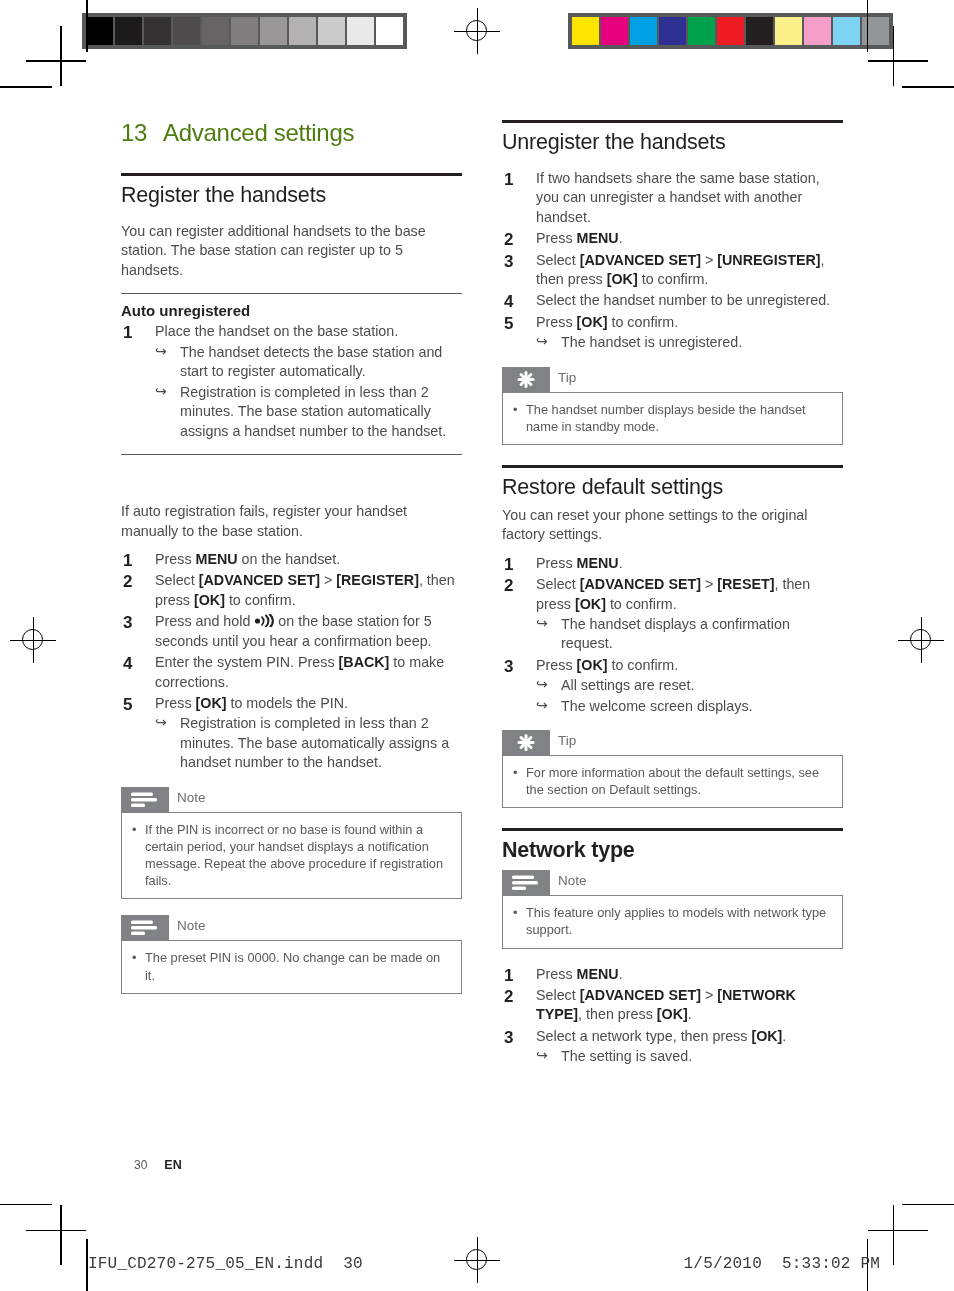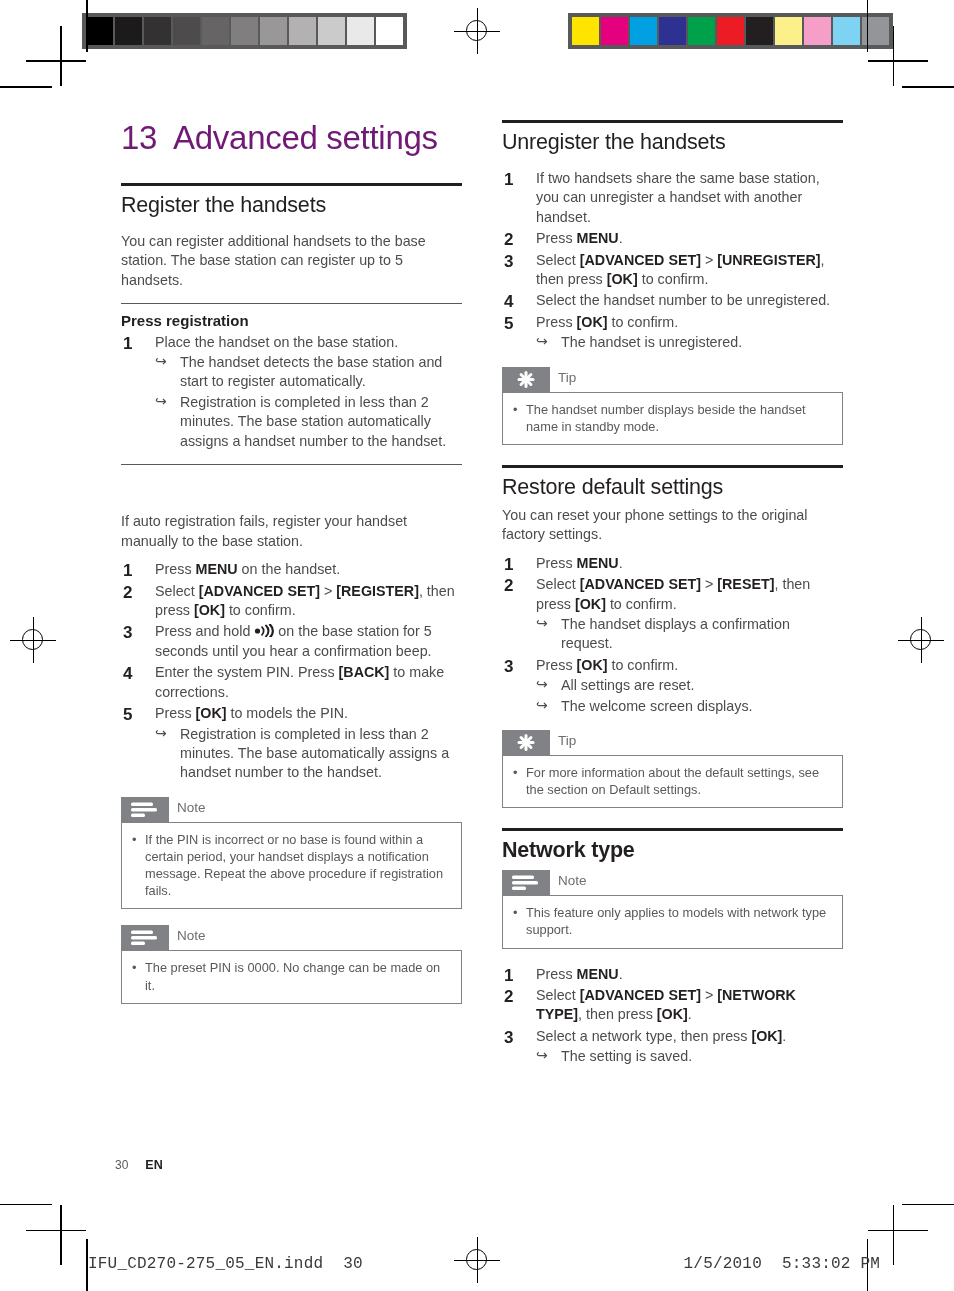--- a/index.html
+++ b/index.html
@@ -85,26 +85,26 @@
   .col {
     position: absolute;
     top: 120px;
     width: 341px;
   }
   .col-left  { left: 121px; }
   .col-right { left: 502px; }
 
   
   .chapter-title {
-    font-size: 33px;
+    font-size: 24px;
     font-weight: 400;
     letter-spacing: -0.3px;
     margin: 0 0 26px 0;
     line-height: 1.12;
-    color: #701a75;
+    color: #4d7c0f;
   }
   .chapter-title .num { margin-right: 16px; }
 
   .rule {
     border-top: 3px solid #231f20;
     margin: 0 0 7px 0;
     height: 0;
   }
   .rule.thin { border-top-width: 1px; border-top-color: #58595b; }
 
@@ -204,21 +204,21 @@
     line-height: 1.34;
     color: #58595b;
   }
   .callout-body li .dot {
     position: absolute; left: 0; top: 0;
   }
 
   
   .pagenum {
     position: absolute;
-    left: 115px;
+    left: 134px;
     top: 1158px;
     font-size: 12px;
     color: #58595b;
     text-align: right;
   }
   .pagenum .en {
     font-weight: bold;
     color: #231f20;
     margin-left: 17px;
     font-size: 12.5px;
@@ -309,21 +309,21 @@
 
     <h1 class="chapter-title">
       <span class="num">13</span><span>Advanced settings</span>
     </h1>
 
     <div class="rule"></div>
     <h2 class="sect">Register the handsets</h2>
     <p class="body">You can register additional handsets to the base station. The base station can register up to 5 handsets.</p>
 
     <div class="rule thin"></div>
-    <h3 class="subsect">Press registration</h3>
+    <h3 class="subsect">Auto unregistered</h3>
     <ol class="steps">
         <li><span class="n">1</span><span><span>Place the handset on the base station.</span></span><ul class="results">
             <li><span class="arrow">↪</span><span>The handset detects the base station and start to register automatically.</span></li>
             <li><span class="arrow">↪</span><span>Registration is completed in less than 2 minutes. The base station automatically assigns a handset number to the handset.</span></li>
           </ul></li>
       </ol>
 
     <div class="rule thin" style="margin-top:13px;"></div>
     <p class="body" style="margin-bottom:9px;margin-top:47px;">If auto registration fails, register your handset manually to the base station.</p>
     <ol class="steps">

